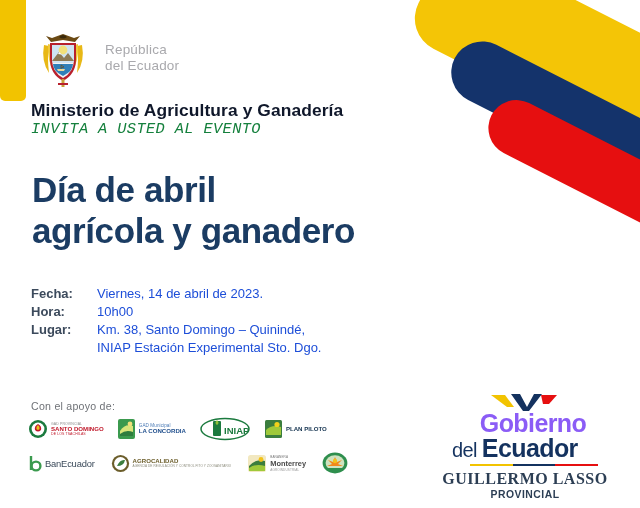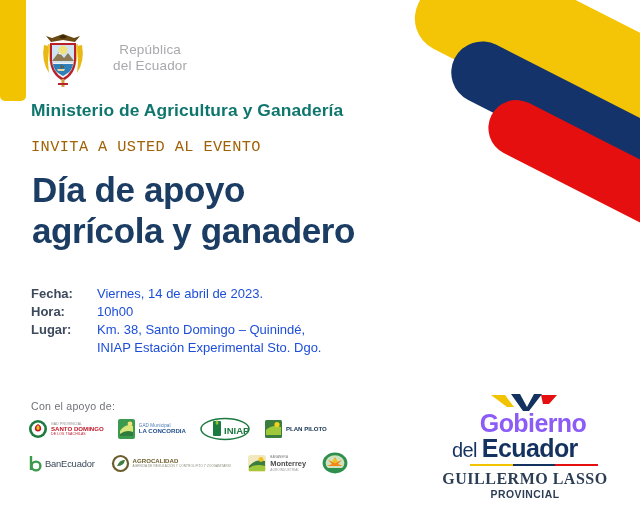--- a/index.html
+++ b/index.html
@@ -33,43 +33,44 @@
   
   .left-bar {
     position: absolute; left: 0; top: 0;
     width: 26px; height: 101px;
     background: #f2c300;
     border-bottom-right-radius: 5px;
     border-bottom-left-radius: 5px;
   }
 
   
-  .header { position: absolute; left: 30px; top: 25px; display: flex; align-items: center; gap: 17px; text-align: center; }
+  .header { position: absolute; left: 30px; top: 25px; display: flex; align-items: center; gap: 9px; }
   .coat { width: 66px; height: 66px; display: block; }
   .republica {
     color: #a9a9ad;
     font-size: 13.5px;
     line-height: 1.16;
     letter-spacing: .2px;
     white-space: pre-line;
   }
 
   .ministerio {
     position: absolute; left: 31px; top: 100px;
     font-size: 17.4px;
     font-weight: bold;
-    color: #0f766e;
+    color: #0f172a;
     letter-spacing: .1px;
   }
   .invita {
-    position: absolute; left: 31px; top: 138px;
+    position: absolute; left: 31px; top: 120px;
     font-family: "Liberation Mono", "DejaVu Sans Mono", monospace;
     font-size: 15.3px;
-    color: #a16207;
+    color: #15803d;
     letter-spacing: .4px;
+    font-style: italic;
   }
 
   
   .title {
     position: absolute; left: 32px; top: 170px;
     font-size: 35px;
     font-weight: bold;
     color: #1b3c63;
     line-height: 1.17;
     letter-spacing: -0.4px;
@@ -184,21 +185,21 @@
         <path d="M28 58 h10 v2 h-10 Z" fill="#b8202c"></path>
       </svg>
     </span>
     <div class="republica">República
 del Ecuador</div>
   </div>
 
   <div class="ministerio">Ministerio de Agricultura y Ganadería</div>
   <div class="invita">INVITA A USTED AL EVENTO</div>
 
-  <h1 class="title">Día de apoyo
+  <h1 class="title">Día de abril
 agrícola y ganadero</h1>
 
   <div class="details">
     <div class="drow">
       <span class="dlabel">Fecha:</span>
       <span class="dval">Viernes, 14 de abril de 2023.</span>
     </div>
     <div class="drow">
       <span class="dlabel">Hora:</span>
       <span class="dval">10h00</span>

